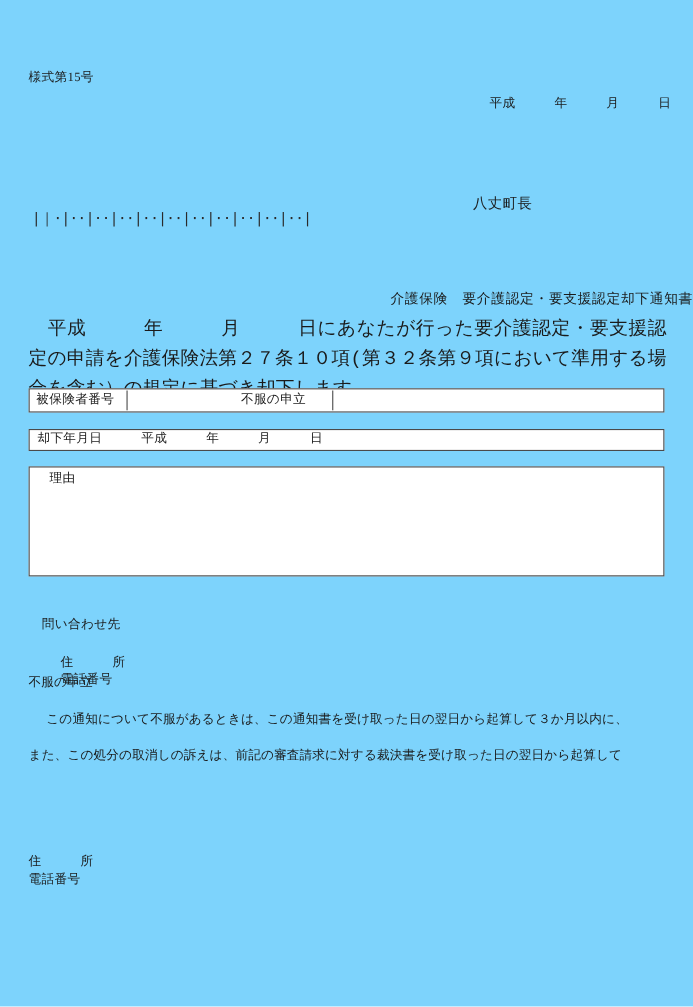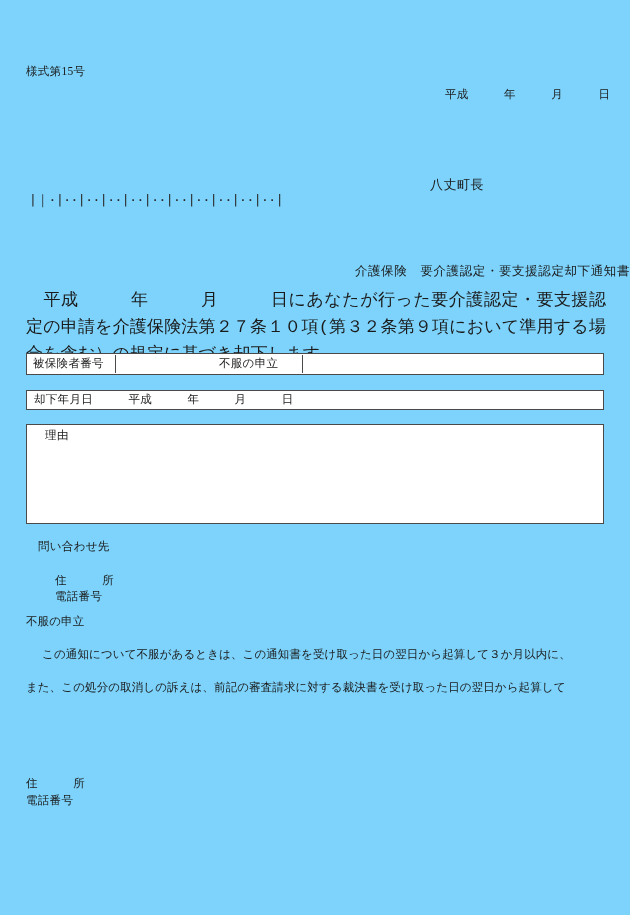--- a/index.html
+++ b/index.html
@@ -143,21 +143,21 @@
   }
 
   
   .contact {
     position: absolute;
     left: 38px;
     top: 538px;
     font-size: 11.5px;
     letter-spacing: 0.3px;
   }
-  .contact .contact-title { margin-bottom: 16px; white-space: pre; }
+  .contact .contact-title { margin-bottom: 16px; white-space: pre; margin-top: 22px; }
   .contact .contact-field {
     padding-left: 17px;
     white-space: pre;
     line-height: 1.45;
   }
 
   
   .appeal {
     position: absolute;
     left: 26px;

